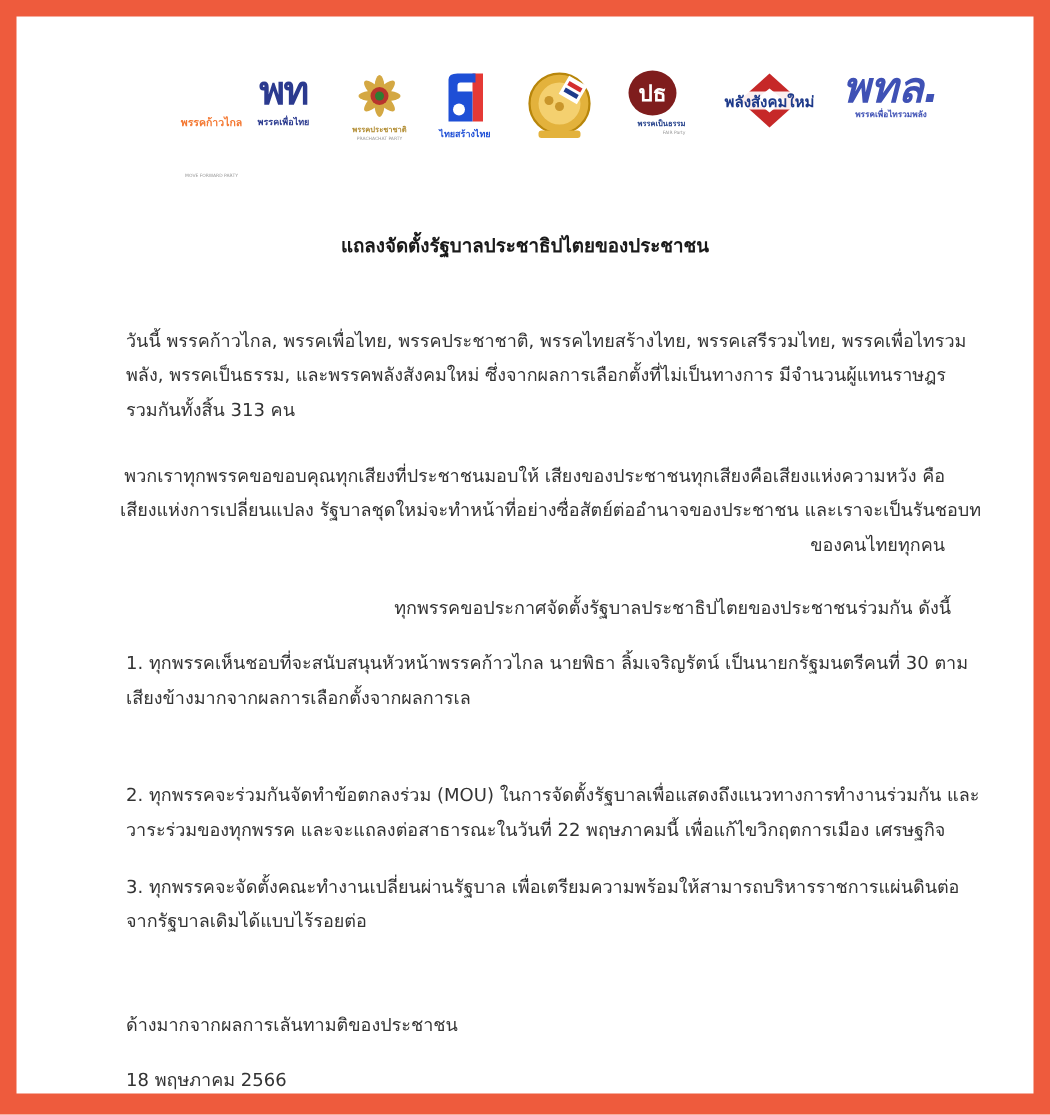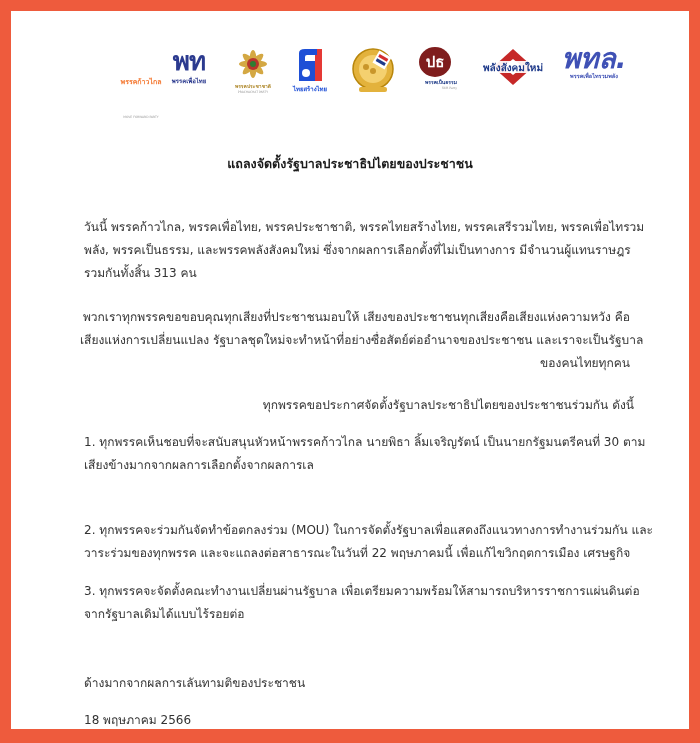--- a/index.html
+++ b/index.html
@@ -116,21 +116,21 @@
   <div class="title" style="left:-11px;">แถลงจัดตั้งรัฐบาลประชาธิปไตยของประชาชน</div>
 
   <div class="para" style="top:205px; left:73px;">
     <span class="ln">วันนี้ พรรคก้าวไกล, พรรคเพื่อไทย, พรรคประชาชาติ, พรรคไทยสร้างไทย, พรรคเสรีรวมไทย, พรรคเพื่อไทรวม</span>
     <span class="ln">พลัง, พรรคเป็นธรรม, และพรรคพลังสังคมใหม่ ซึ่งจากผลการเลือกตั้งที่ไม่เป็นทางการ มีจำนวนผู้แทนราษฎร</span>
     <span class="ln">รวมกันทั้งสิ้น 313 คน</span>
   </div>
 
   <div class="para" style="top:295px; left:69px;text-align:right;">
     <span class="ln">พวกเราทุกพรรคขอขอบคุณทุกเสียงที่ประชาชนมอบให้  เสียงของประชาชนทุกเสียงคือเสียงแห่งความหวัง คือ</span>
-    <span class="ln">เสียงแห่งการเปลี่ยนแปลง รัฐบาลชุดใหม่จะทำหน้าที่อย่างซื่อสัตย์ต่ออำนาจของประชาชน และเราจะเป็นรัฐบาล</span>
+    <span class="ln">เสียงแห่งการเปลี่ยนแปลง รัฐบาลชุดใหม่จะทำหน้าที่อย่างซื่อสัตย์ต่ออำนาจของประชาชน และเราจะเป็นรันชอบท</span>
     <span class="ln">ของคนไทยทุกคน</span>
   </div>
 
   <div class="para" style="top:383px; left:73px;text-align:right;">
     <span class="ln">ทุกพรรคขอประกาศจัดตั้งรัฐบาลประชาธิปไตยของประชาชนร่วมกัน ดังนี้</span>
   </div>
 
   <div class="para" style="top:420px; left:73px;">
     <span class="ln">1. ทุกพรรคเห็นชอบที่จะสนับสนุนหัวหน้าพรรคก้าวไกล นายพิธา ลิ้มเจริญรัตน์ เป็นนายกรัฐมนตรีคนที่ 30 ตาม</span>
     <span class="ln">เสียงข้างมากจากผลการเลือกตั้งจากผลการเล</span>

